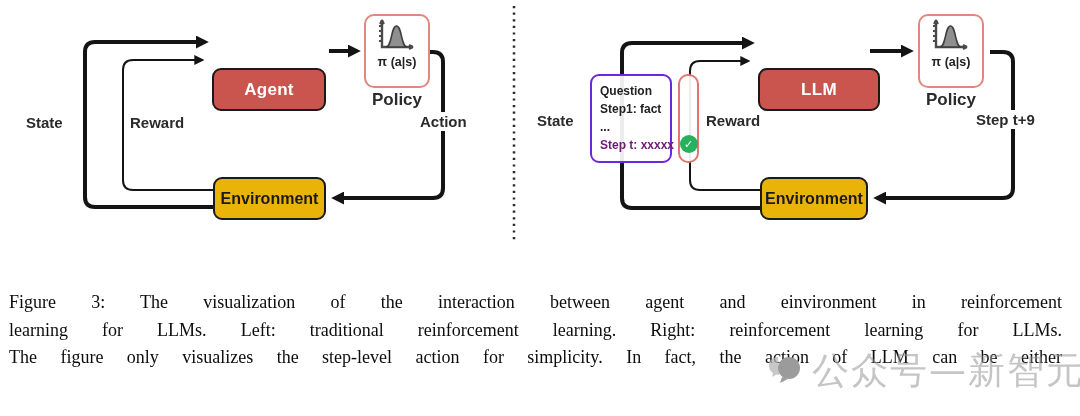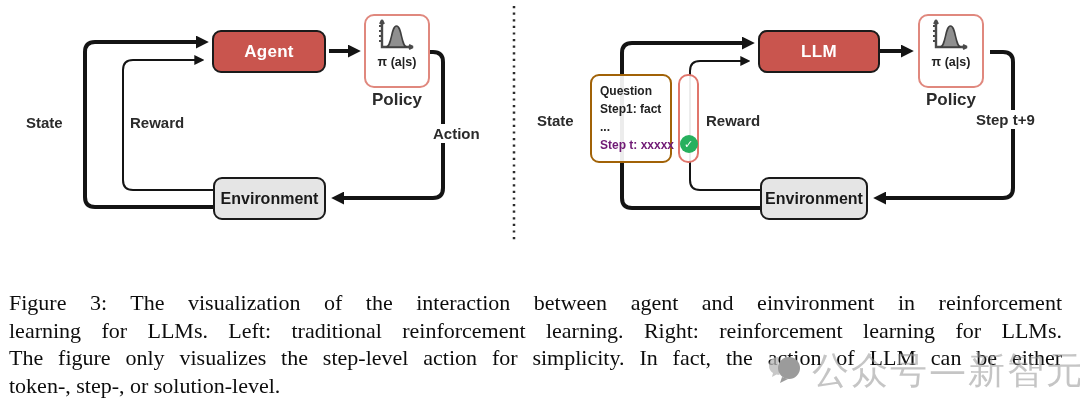--- a/index.html
+++ b/index.html
@@ -1,39 +1,39 @@
 <!DOCTYPE html>
 <html><head>
 <meta charset="utf-8">
 <style>
   html,body{margin:0;padding:0;background:#ffffff;}
   .stage{position:relative;width:1080px;height:416px;background:#ffffff;overflow:hidden;
          font-family:"Liberation Sans","DejaVu Sans",sans-serif;}
   .wires{position:absolute;left:0;top:0;z-index:1;}
   .node{position:absolute;z-index:2;display:flex;align-items:center;justify-content:center;
         border:2.5px solid #1a1a1a;border-radius:9px;font-weight:700;box-sizing:border-box;}
-  .red-node{background:#c9554e;color:#ffffff;font-size:17px;letter-spacing:.3px;}
-  .pink-node{background:#e5e5e5;color:#1a1a1a;font-size:16px;}
+  .red-node{background:#c9554e;color:#ffffff;font-size:17px;letter-spacing:.3px;margin-top:38px;}
+  .pink-node{background:#eab308;color:#1a1a1a;font-size:16px;}
   .policy-box{position:absolute;z-index:2;background:rgba(255,255,255,.96);border:2px solid #e0887e;
         border-radius:10px;box-sizing:border-box;display:flex;flex-direction:column;
         align-items:center;justify-content:flex-start;padding-top:2px;}
   .policy-formula{font-weight:700;font-size:12.5px;color:#222;margin-top:1px;}
   .diagram-label{position:absolute;z-index:3;font-weight:700;font-size:15px;color:#2b2b2b;white-space:nowrap;}
   .on-line{background:#ffffff;padding:1px 4px;}
-  .q-box{position:absolute;z-index:2;background:rgba(255,255,255,.92);border:2px solid #a16207;
+  .q-box{position:absolute;z-index:2;background:rgba(255,255,255,.92);border:2px solid #6d28d9;
         border-radius:9px;box-sizing:border-box;padding:6px 0 0 8px;}
   .q-line{font-weight:700;font-size:12px;line-height:18px;color:#222;white-space:nowrap;}
   .q-green{color:#701a75;}
   .check-box{position:absolute;z-index:2;background:rgba(255,255,255,.92);border:2px solid #e0766c;
         border-radius:10px;box-sizing:border-box;}
   .check-circle{position:absolute;left:50%;transform:translateX(-50%);top:59px;width:18px;height:18px;
         border-radius:50%;background:#27b05e;color:#fff;display:flex;align-items:center;
         justify-content:center;font-size:11px;font-weight:700;}
   .caption{position:absolute;left:9px;top:289px;width:1053px;z-index:2;
-        font-family:"Liberation Serif","DejaVu Serif",serif;font-size:22px;line-height:27.5px;color:#0d0d0d;}
+        font-family:"Liberation Serif","DejaVu Serif",serif;font-size:18px;line-height:27.5px;color:#0d0d0d;}
   .cap-just{text-align:justify;text-align-last:justify;}
   .watermark{position:absolute;left:768px;top:346px;z-index:4;display:flex;align-items:center;gap:8px;}
   .watermark-text{font-size:37px;color:rgba(150,150,150,0.55);letter-spacing:2px;white-space:nowrap;
         font-family:"DejaVu Sans","Liberation Sans",sans-serif;}
 </style>
 </head>
 <body>
 
 <div class="stage">
 
@@ -75,21 +75,21 @@
     <div class="policy-formula">π (a|s)</div>
   </div>
   <div class="diagram-label" style="left:364px;top:90px;width:66px;text-align:center;font-size:17px;">Policy</div>
 
   <div class="node pink-node" style="left:213px;top:177px;width:113px;height:43px;">
     <span>Environment</span>
   </div>
 
   <div class="diagram-label" style="left:26px;top:114px;">State</div>
   <div class="diagram-label" style="left:130px;top:114px;">Reward</div>
-  <div class="diagram-label on-line" style="left:416px;top:124px;margin-left:13px;">Action</div>
+  <div class="diagram-label on-line" style="left:416px;top:112px;">Action</div>
 
   <div class="node red-node" style="left:758px;top:30px;width:122px;height:43px;">
     <span>LLM</span>
   </div>
 
   <div class="policy-box" style="left:918px;top:14px;width:66px;height:74px;">
     <svg width="44" height="36" viewBox="0 0 44 36">
       <path d="M7,3 V29 H37" fill="none" stroke="#4a4a4a" stroke-width="2.4" stroke-linecap="round"></path>
       <path d="M7,2 L5,6 M7,2 L9,6" stroke="#4a4a4a" stroke-width="2" fill="none"></path>
       <path d="M38,29 L34,27 M38,29 L34,31" stroke="#4a4a4a" stroke-width="2" fill="none"></path>
@@ -116,21 +116,20 @@
   </div>
 
   <div class="diagram-label" style="left:537px;top:112px;">State</div>
   <div class="diagram-label" style="left:706px;top:112px;">Reward</div>
   <div class="diagram-label on-line" style="left:972px;top:110px;">Step t+9</div>
 
   <div class="caption">
     <div class="cap-just">Figure 3: The visualization of the interaction between agent and einvironment in reinforcement</div>
     <div class="cap-just">learning for LLMs. Left: traditional reinforcement learning. Right: reinforcement learning for LLMs.</div>
     <div class="cap-just">The figure only visualizes the step-level action for simplicity. In fact, the action of LLM can be either</div>
-    <div>token-, step-, or solution-level.</div>
   </div>
 
   <div class="watermark">
     <svg width="36" height="36" viewBox="0 0 36 36">
       <path d="M10,4 C4,4 1,8 1,13 C1,16 2.5,18.5 5,20 L4,24 L8.5,21.6 C9.5,21.9 10.5,22 11.5,22" fill="#b5b5b5" opacity="0.75"></path>
       <circle cx="21" cy="15" r="11" fill="#9b9b9b"></circle>
       <path d="M14,24 L12,30 L20,26 Z" fill="#9b9b9b"></path>
     </svg>
     <span class="watermark-text">公众号—新智元</span>
   </div>

